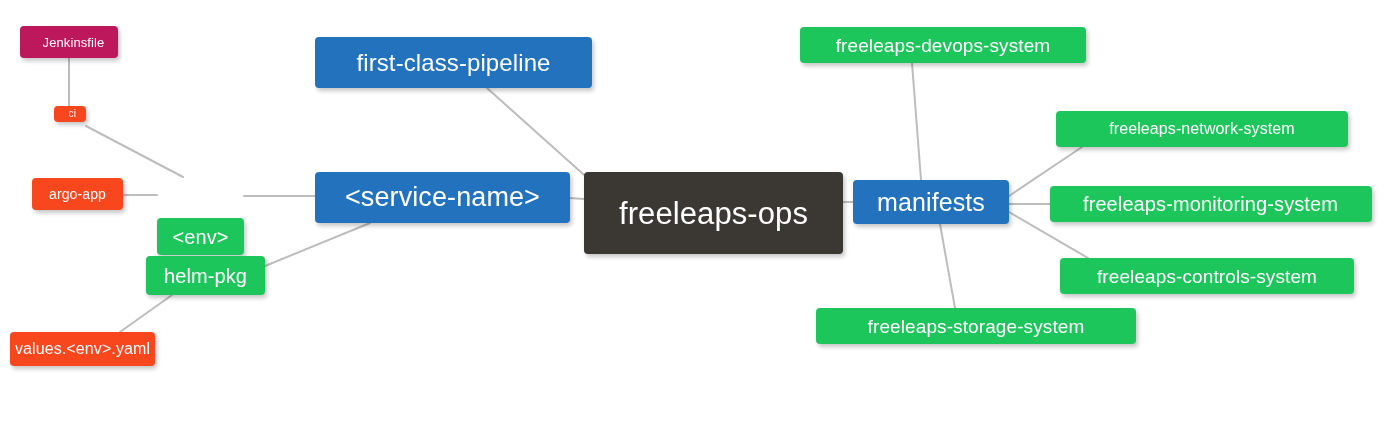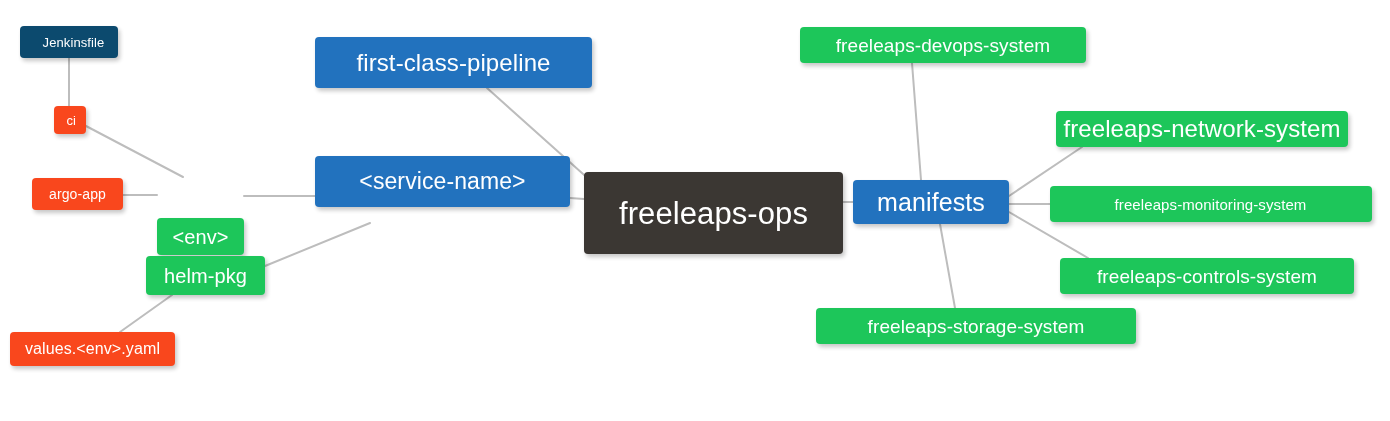--- a/index.html
+++ b/index.html
@@ -34,21 +34,21 @@
     align-items: center;
     justify-content: center;
     border-radius: 4px;
     color: #ffffff;
     white-space: nowrap;
     line-height: 1;
     box-shadow: 2px 3px 4px rgba(0,0,0,0.22);
     padding: 0 10px;
     letter-spacing: 0.1px;
   }
-  .n-orange { background: #0c4a6e; padding-left: 19px; }
+  .n-orange { background: #be185d; padding-left: 19px; }
   .n-red    { background: #F9471D; }
   .n-green  { background: #1DC65A; }
   .n-blue   { background: #2272BE; }
   .n-dark   { background: #3B3733; }
 </style>
 </head>
 <body>
 
 <div id="canvas">
   <svg id="edges" viewBox="0 0 1390 421" width="1390" height="421" xmlns="http://www.w3.org/2000/svg">
@@ -64,54 +64,54 @@
       <line x1="921" y1="180" x2="912" y2="63" stroke="#bdbdbd" stroke-width="2" stroke-linecap="round"></line>
       <line x1="1009" y1="196" x2="1082" y2="147" stroke="#bdbdbd" stroke-width="2" stroke-linecap="round"></line>
       <line x1="1009" y1="204" x2="1050" y2="204" stroke="#bdbdbd" stroke-width="2" stroke-linecap="round"></line>
       <line x1="1009" y1="212" x2="1088" y2="258" stroke="#bdbdbd" stroke-width="2" stroke-linecap="round"></line>
       <line x1="940" y1="224" x2="955" y2="308" stroke="#bdbdbd" stroke-width="2" stroke-linecap="round"></line>
     </svg>
   <div id="nodes">
       <div class="node n-orange" style="left: 20px; top: 26px; width: 98px; height: 32px; font-size: 13px;">
         <span>Jenkinsfile</span>
       </div>
-      <div class="node n-red" style="left: 54px; top: 106px; width: 32px; height: 28px; font-size: 13px; justify-content: flex-end;">
+      <div class="node n-red" style="left: 54px; top: 106px; width: 32px; height: 16px; font-size: 10px; justify-content: flex-end;">
         <span>ci</span>
       </div>
       <div class="node n-red" style="left: 32px; top: 178px; width: 91px; height: 32px; font-size: 14px;">
         <span>argo-app</span>
       </div>
       <div class="node n-green" style="left: 157px; top: 177px; width: 87px; height: 37px; font-size: 20px; margin-top: 41px;">
         <span>&lt;env&gt;</span>
       </div>
       <div class="node n-green" style="left: 146px; top: 256px; width: 119px; height: 39px; font-size: 20px;">
         <span>helm-pkg</span>
       </div>
-      <div class="node n-red" style="left: 10px; top: 332px; width: 165px; height: 34px; font-size: 16px;">
+      <div class="node n-red" style="left: 10px; top: 332px; width: 145px; height: 34px; font-size: 16px;">
         <span>values.&lt;env&gt;.yaml</span>
       </div>
       <div class="node n-blue" style="left: 315px; top: 37px; width: 277px; height: 51px; font-size: 24px; justify-content: center;">
         <span>first-class-pipeline</span>
       </div>
-      <div class="node n-blue" style="left: 315px; top: 156px; width: 255px; height: 51px; font-size: 23px;">
+      <div class="node n-blue" style="left: 315px; top: 172px; width: 255px; height: 51px; font-size: 27px;">
         <span>&lt;service-name&gt;</span>
       </div>
       <div class="node n-dark" style="left: 584px; top: 172px; width: 259px; height: 82px; font-size: 31px;">
         <span>freeleaps-ops</span>
       </div>
       <div class="node n-blue" style="left: 853px; top: 180px; width: 156px; height: 44px; font-size: 25px;">
         <span>manifests</span>
       </div>
       <div class="node n-green" style="left: 800px; top: 27px; width: 286px; height: 36px; font-size: 19px; align-items: center;">
         <span>freeleaps-devops-system</span>
       </div>
-      <div class="node n-green" style="left: 1056px; top: 111px; width: 292px; height: 36px; font-size: 24px;">
+      <div class="node n-green" style="left: 1056px; top: 111px; width: 292px; height: 36px; font-size: 16px;">
         <span>freeleaps-network-system</span>
       </div>
-      <div class="node n-green" style="left: 1050px; top: 186px; width: 322px; height: 36px; font-size: 15px; padding-left: 9px;">
+      <div class="node n-green" style="left: 1050px; top: 186px; width: 322px; height: 36px; font-size: 20px; padding-left: 9px;">
         <span>freeleaps-monitoring-system</span>
       </div>
       <div class="node n-green" style="left: 1060px; top: 258px; width: 294px; height: 36px; font-size: 19px;">
         <span>freeleaps-controls-system</span>
       </div>
       <div class="node n-green" style="left: 816px; top: 308px; width: 320px; height: 36px; font-size: 19px; align-items: center;">
         <span>freeleaps-storage-system</span>
       </div>
     </div>
 </div>

